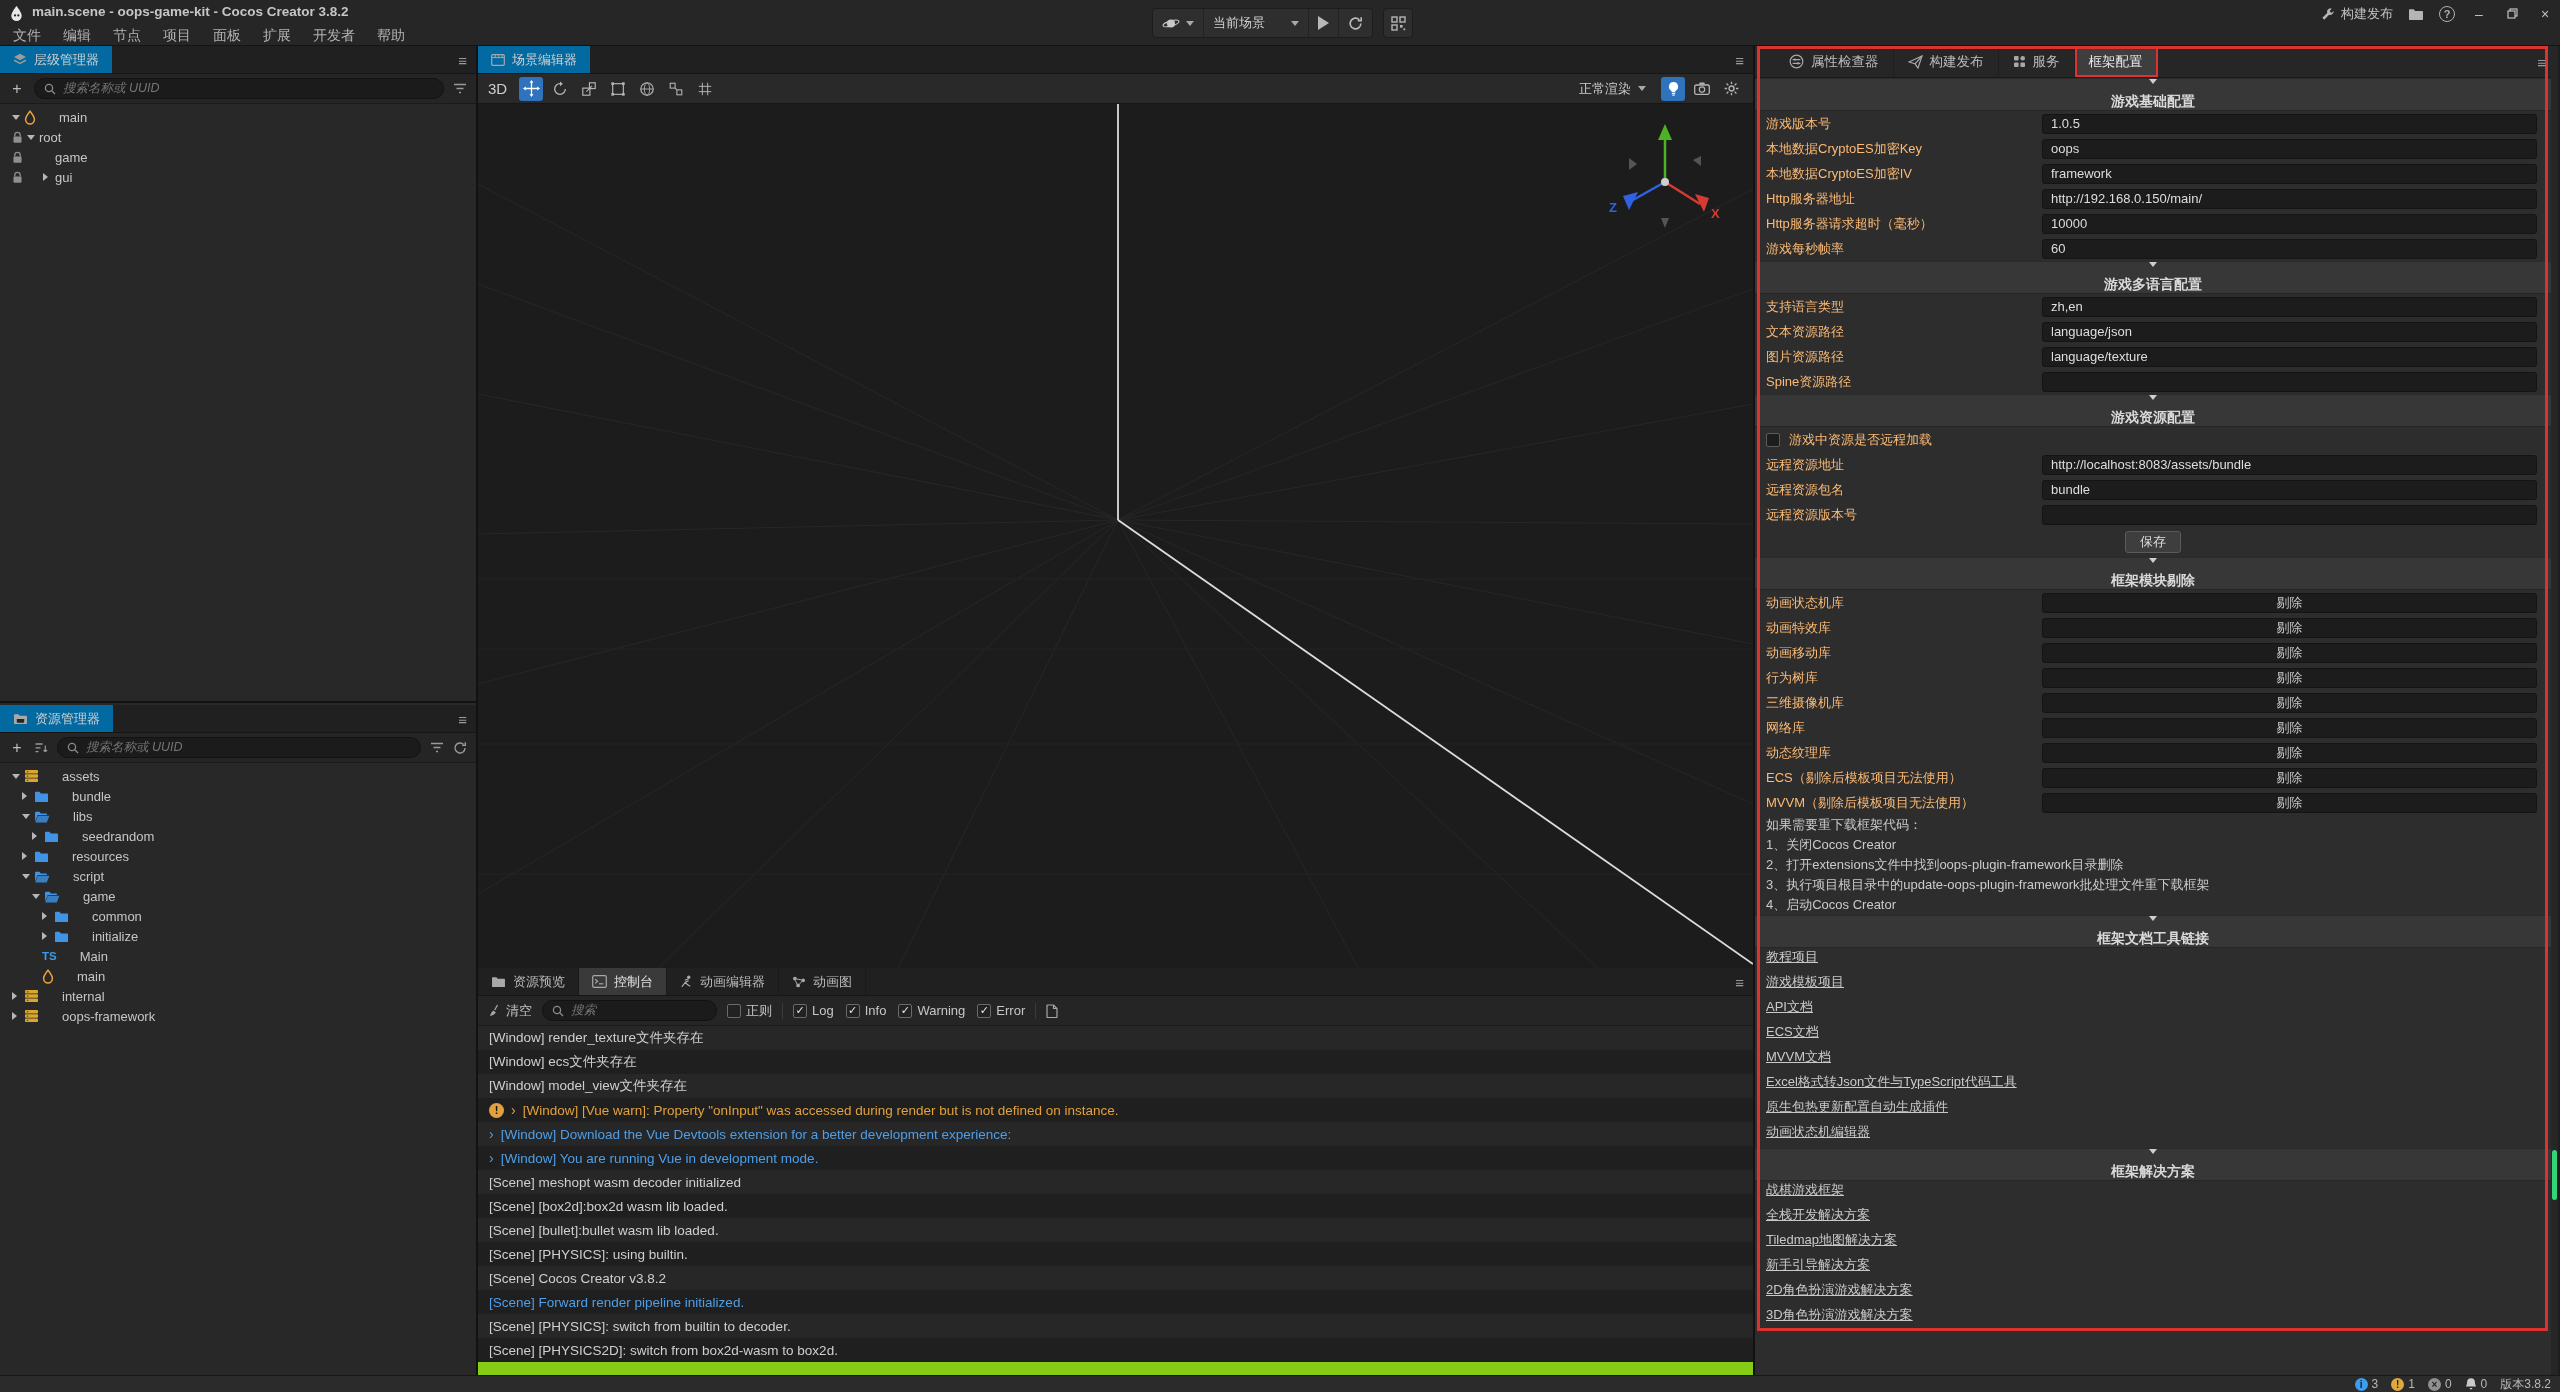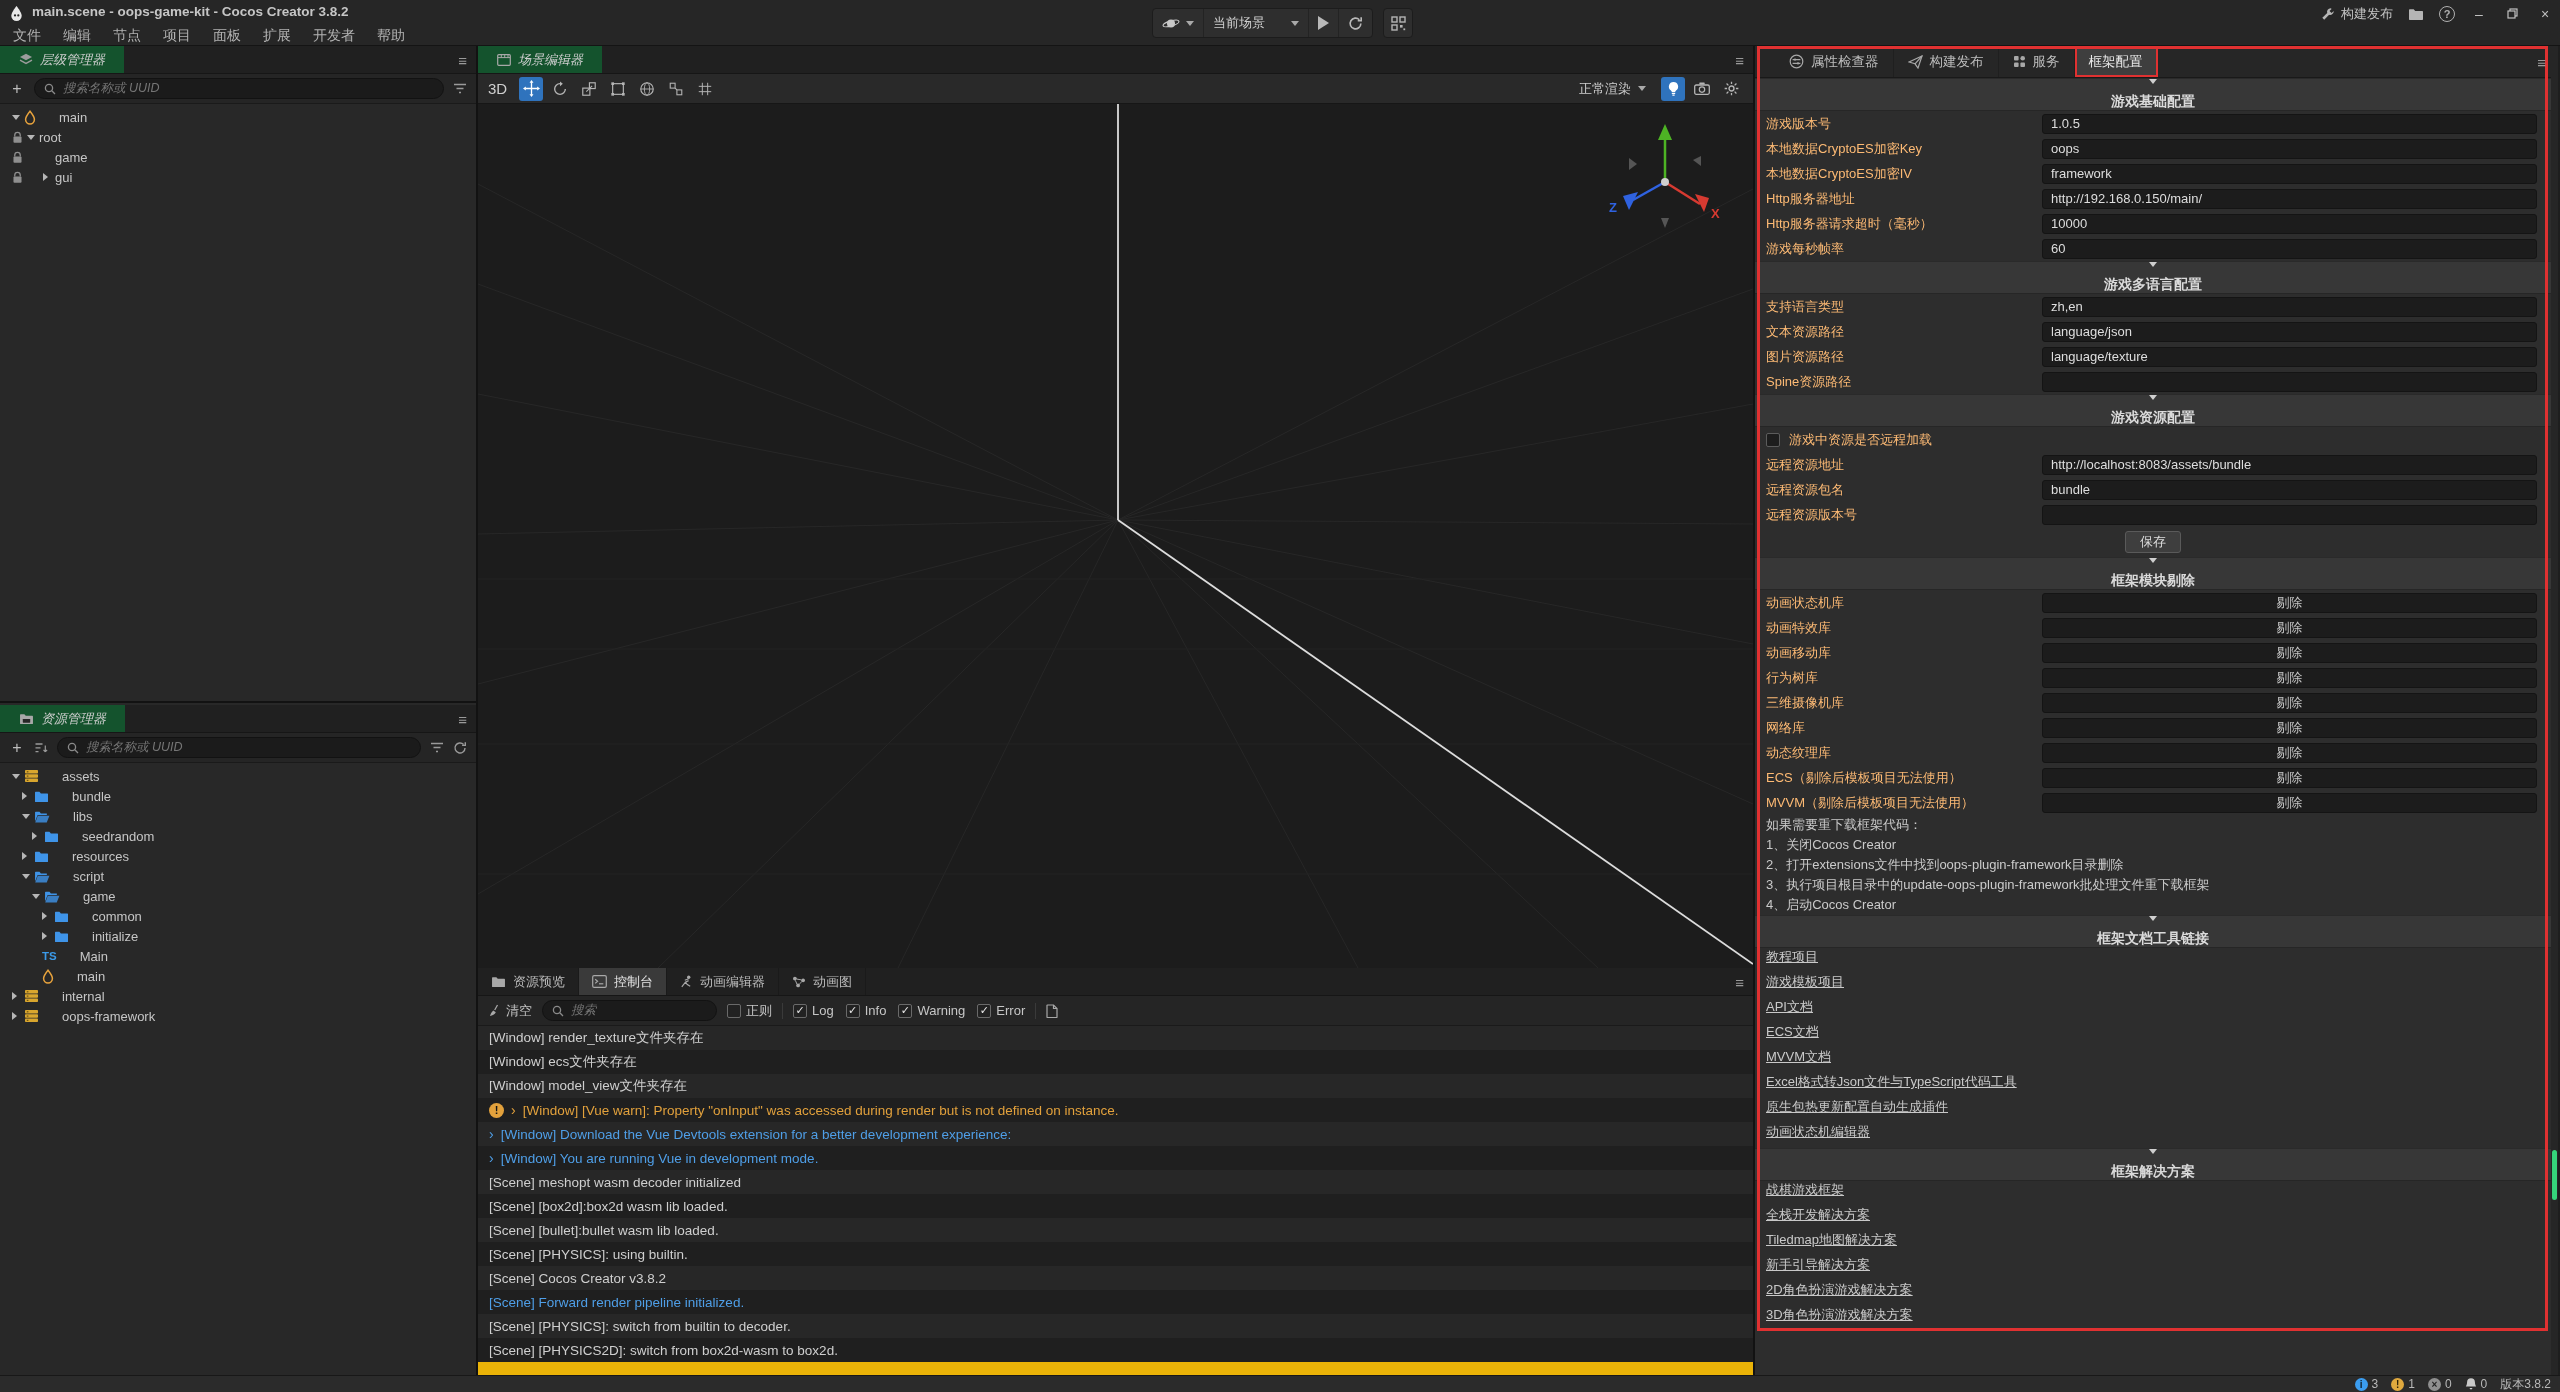--- a/index.html
+++ b/index.html
@@ -19,21 +19,21 @@
 .scene-select-label{font-size:13px;color:#cfcfcf;min-width:72px;}
 .tri-down{width:0;height:0;border-left:4px solid transparent;border-right:4px solid transparent;border-top:5px solid #a9a9a9;}
 .play-tri{width:0;height:0;border-top:7px solid transparent;border-bottom:7px solid transparent;border-left:11px solid #b9b9b9;}
 .qr-btn{margin-left:10px;width:30px;height:30px;background:#2e2e2e;border:1px solid #1c1c1c;border-radius:4px;display:flex;align-items:center;justify-content:center;}
 .top-right{position:absolute;right:6px;top:0;height:28px;display:flex;align-items:center;gap:15px;}
 .build-btn{display:flex;align-items:center;gap:6px;font-size:13px;color:#c3c3c3;}
 .help-circle{width:16px;height:16px;border-radius:50%;border:1.4px solid #b0b0b0;color:#b0b0b0;font-size:11px;display:flex;align-items:center;justify-content:center;font-weight:bold;}
 .win-btn{color:#c0c0c0;font-size:14px;width:18px;text-align:center;}
 
 .p-header{height:28px;background:#202020;display:flex;align-items:stretch;position:relative;border-bottom:1px solid #161616;}
-.p-tab{display:flex;align-items:center;gap:7px;padding:0 19px;background:#14532d;font-size:13px;color:#cfcfcf;font-style:italic;}
+.p-tab{display:flex;align-items:center;gap:7px;padding:0 13px;background:#0369a1;font-size:13px;color:#cfcfcf;}
 .hamburger{position:absolute;right:9px;top:6px;color:#9a9a9a;font-size:15px;}
 .toolrow{height:30px;display:flex;align-items:center;padding:0 9px;gap:9px;background:#252525;border-bottom:1px solid #1a1a1a;}
 .plus-btn{color:#bdbdbd;font-size:16px;width:16px;text-align:center;}
 .searchbox{flex:1;height:21px;background:#1b1b1b;border:1px solid #121212;border-radius:11px;display:flex;align-items:center;padding:0 9px;gap:7px;}
 .ph{font-style:italic;color:#757575;font-size:12.5px;}
 .tree{padding-top:3px;}
 .tree-row{height:20px;display:flex;align-items:center;font-size:13px;color:#c6c6c6;padding-left:12px;}
 .lock-icn{width:15px;flex:none;display:flex;}
 .indent{flex:none;display:inline-block;}
 .tri{flex:none;width:12px;display:flex;align-items:center;}
@@ -49,21 +49,21 @@
 .center-col{position:absolute;left:478px;top:46px;width:1277px;height:1329px;border-right:2px solid #121212;}
 .scene-panel{position:absolute;left:0;top:0;width:100%;height:922px;background:#1c1c1c;}
 .scene-toolbar{height:30px;background:#292929;border-bottom:1px solid #161616;display:flex;align-items:center;padding:0 10px;gap:5px;}
 .t3d{font-size:15px;color:#cfcfcf;margin-right:7px;display:flex;align-items:center;gap:4px;}
 .ticon{width:24px;height:24px;border-radius:3px;display:flex;align-items:center;justify-content:center;color:#b5b5b5;}
 .ticon.sel{background:#2f73bd;color:#ffffff;}
 .tb-space{flex:1;}
 .render-dd{display:flex;align-items:center;gap:7px;font-size:13px;color:#cfcfcf;margin-right:10px;}
 .viewport{position:absolute;left:0;top:58px;right:0;bottom:0;background:#1c1c1c;overflow:hidden;}
 .gizmo{position:absolute;right:28px;top:16px;}
-.console-panel{position:absolute;left:0;top:922px;width:100%;bottom:0;background:#eab308;}
+.console-panel{position:absolute;left:0;top:922px;width:100%;bottom:0;background:#84cc16;}
 .console-tabs{height:28px;background:#202020;display:flex;align-items:stretch;position:relative;border-bottom:1px solid #161616;}
 .c-tab{display:flex;align-items:center;gap:7px;padding:0 13px;font-size:13px;color:#b9b9b9;border-right:1px solid #1a1a1a;}
 .c-tab.sel{background:#3a3a3a;color:#e6e6e6;}
 .console-toolbar{height:30px;background:#252525;border-bottom:1px solid #1a1a1a;display:flex;align-items:center;padding:0 10px;gap:10px;}
 .clear-btn{display:flex;align-items:center;gap:5px;font-size:13px;color:#c3c3c3;}
 .c-search{width:175px;height:21px;background:#1b1b1b;border:1px solid #121212;border-radius:11px;display:flex;align-items:center;padding:0 9px;gap:7px;}
 .vdiv{width:1px;height:16px;background:#3a3a3a;}
 .cb-wrap{display:flex;align-items:center;gap:5px;font-size:13px;color:#c6c6c6;}
 .cb{width:14px;height:14px;border:1px solid #6a6a6a;border-radius:2px;background:#222222;display:flex;align-items:center;justify-content:center;font-size:11px;color:#e8e8e8;font-weight:bold;}
 .console-logs{position:absolute;top:58px;left:0;right:0;bottom:0;overflow:hidden;}

